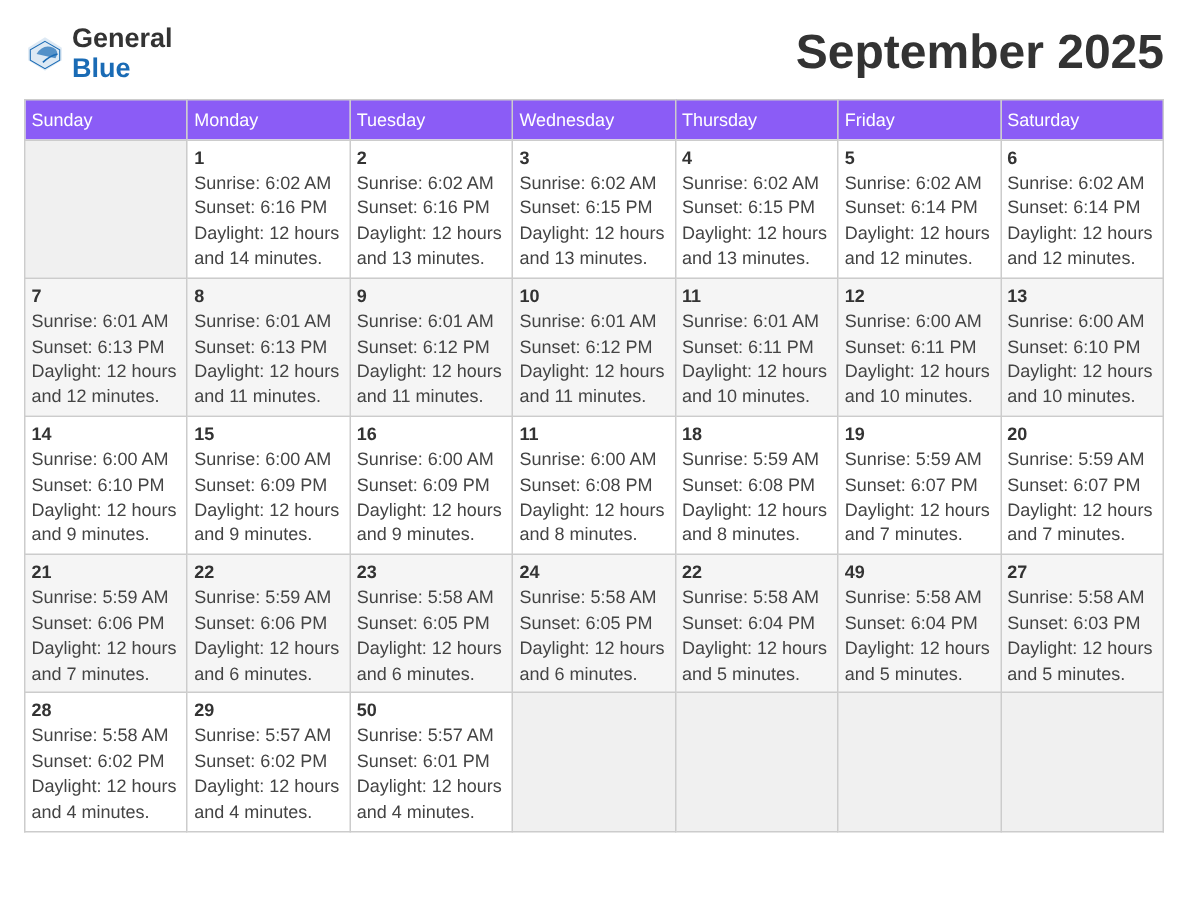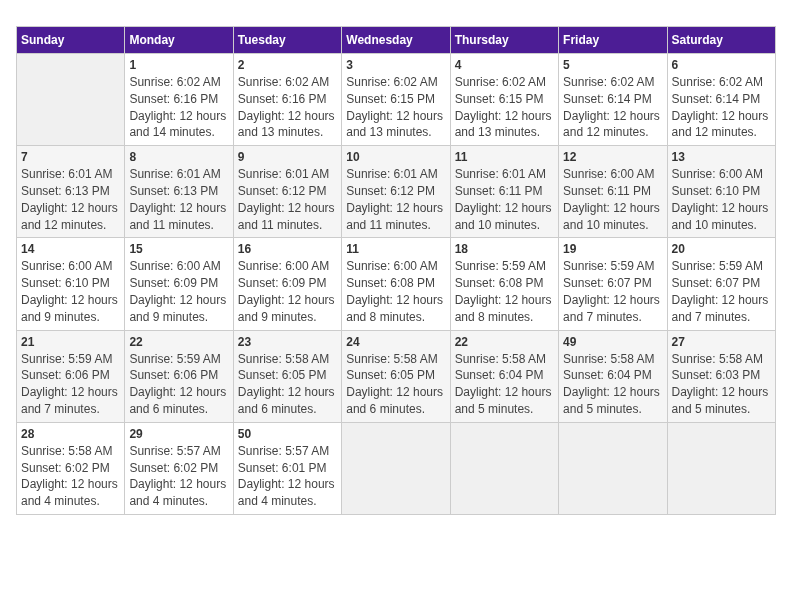--- a/index.html
+++ b/index.html
@@ -43,26 +43,26 @@
     .subtitle {
       font-size: 16px;
       color: #555;
     }
     table {
       width: 100%;
       border-collapse: collapse;
       font-size: 10px;
     }
     thead tr th {
-      background-color: #4c1d95;
+      background-color: #8b5cf6;
       color: #fff;
       padding: 6px 4px;
       text-align: left;
       font-size: 12px;
-      font-weight: bold;
+      font-weight: normal;
       border: 1px solid #ccc;
     }
     tbody tr td {
       border: 1px solid #ccc;
       vertical-align: top;
       padding: 4px;
       height: 88px;
       width: 108px;
     }
     tbody tr td.empty {
@@ -87,21 +87,34 @@
       background-color: #f5f5f5;
     }
     tbody tr td.empty {
       background-color: #f0f0f0 !important;
     }
   </style>
 </head>
 <body>
 
 <div class="header-area">
+  <div class="logo">
+    <svg class="logo-icon" viewBox="0 0 40 40">
+      <polygon points="20,4 36,14 36,26 20,36 4,26 4,14" fill="#1a6bb5" opacity="0.15"></polygon>
+      <polygon points="20,8 34,16 34,26 20,34 6,26 6,16" fill="none" stroke="#1a6bb5" stroke-width="1"></polygon>
+      <path d="M12,20 Q18,10 28,14 Q34,17 30,24" fill="#1a6bb5" opacity="0.7"></path>
+      <path d="M18,28 Q24,22 32,20" fill="none" stroke="#1a6bb5" stroke-width="1.5"></path>
+    </svg>
+    <div class="logo-text">
+      <span class="general">General</span><br>
+      <span class="blue">Blue</span>
+    </div>
+  </div>
   <div class="title-area">
+    <div class="month-title">September 2025</div>
   </div>
 </div>
 
 <table>
   <thead>
     <tr id="weekday-header">
         <th>Sunday</th>
         <th>Monday</th>
         <th>Tuesday</th>
         <th>Wednesday</th>

